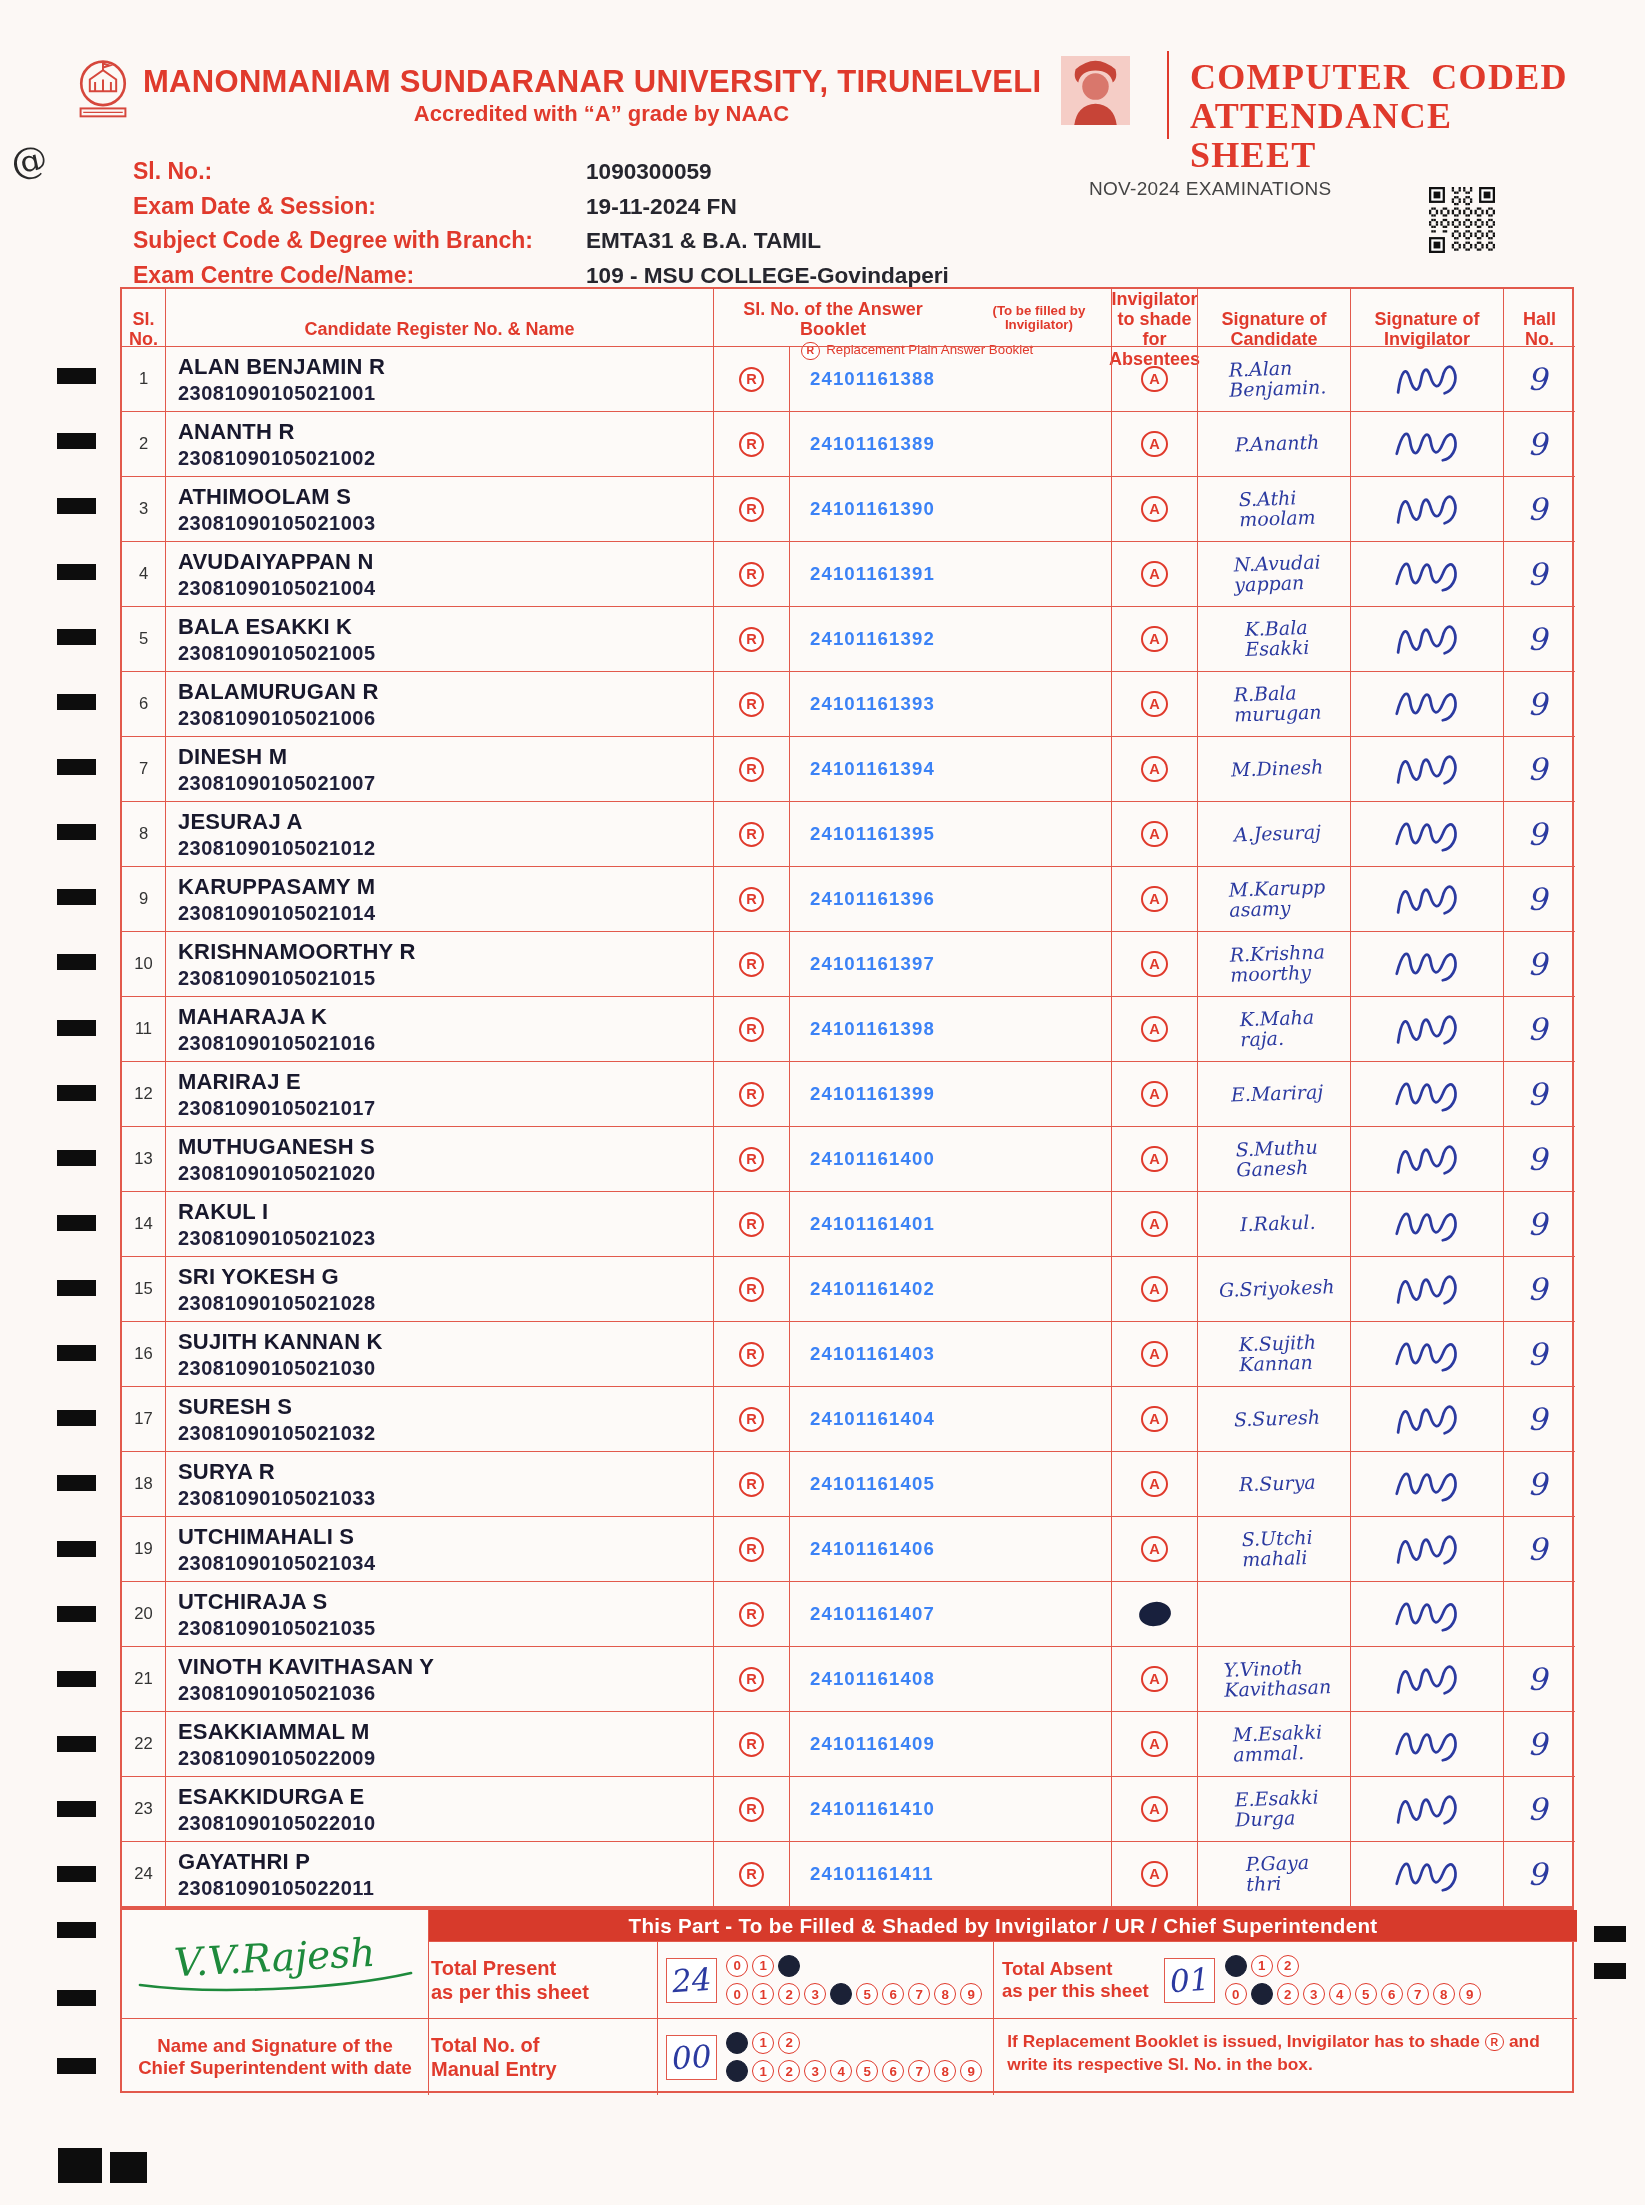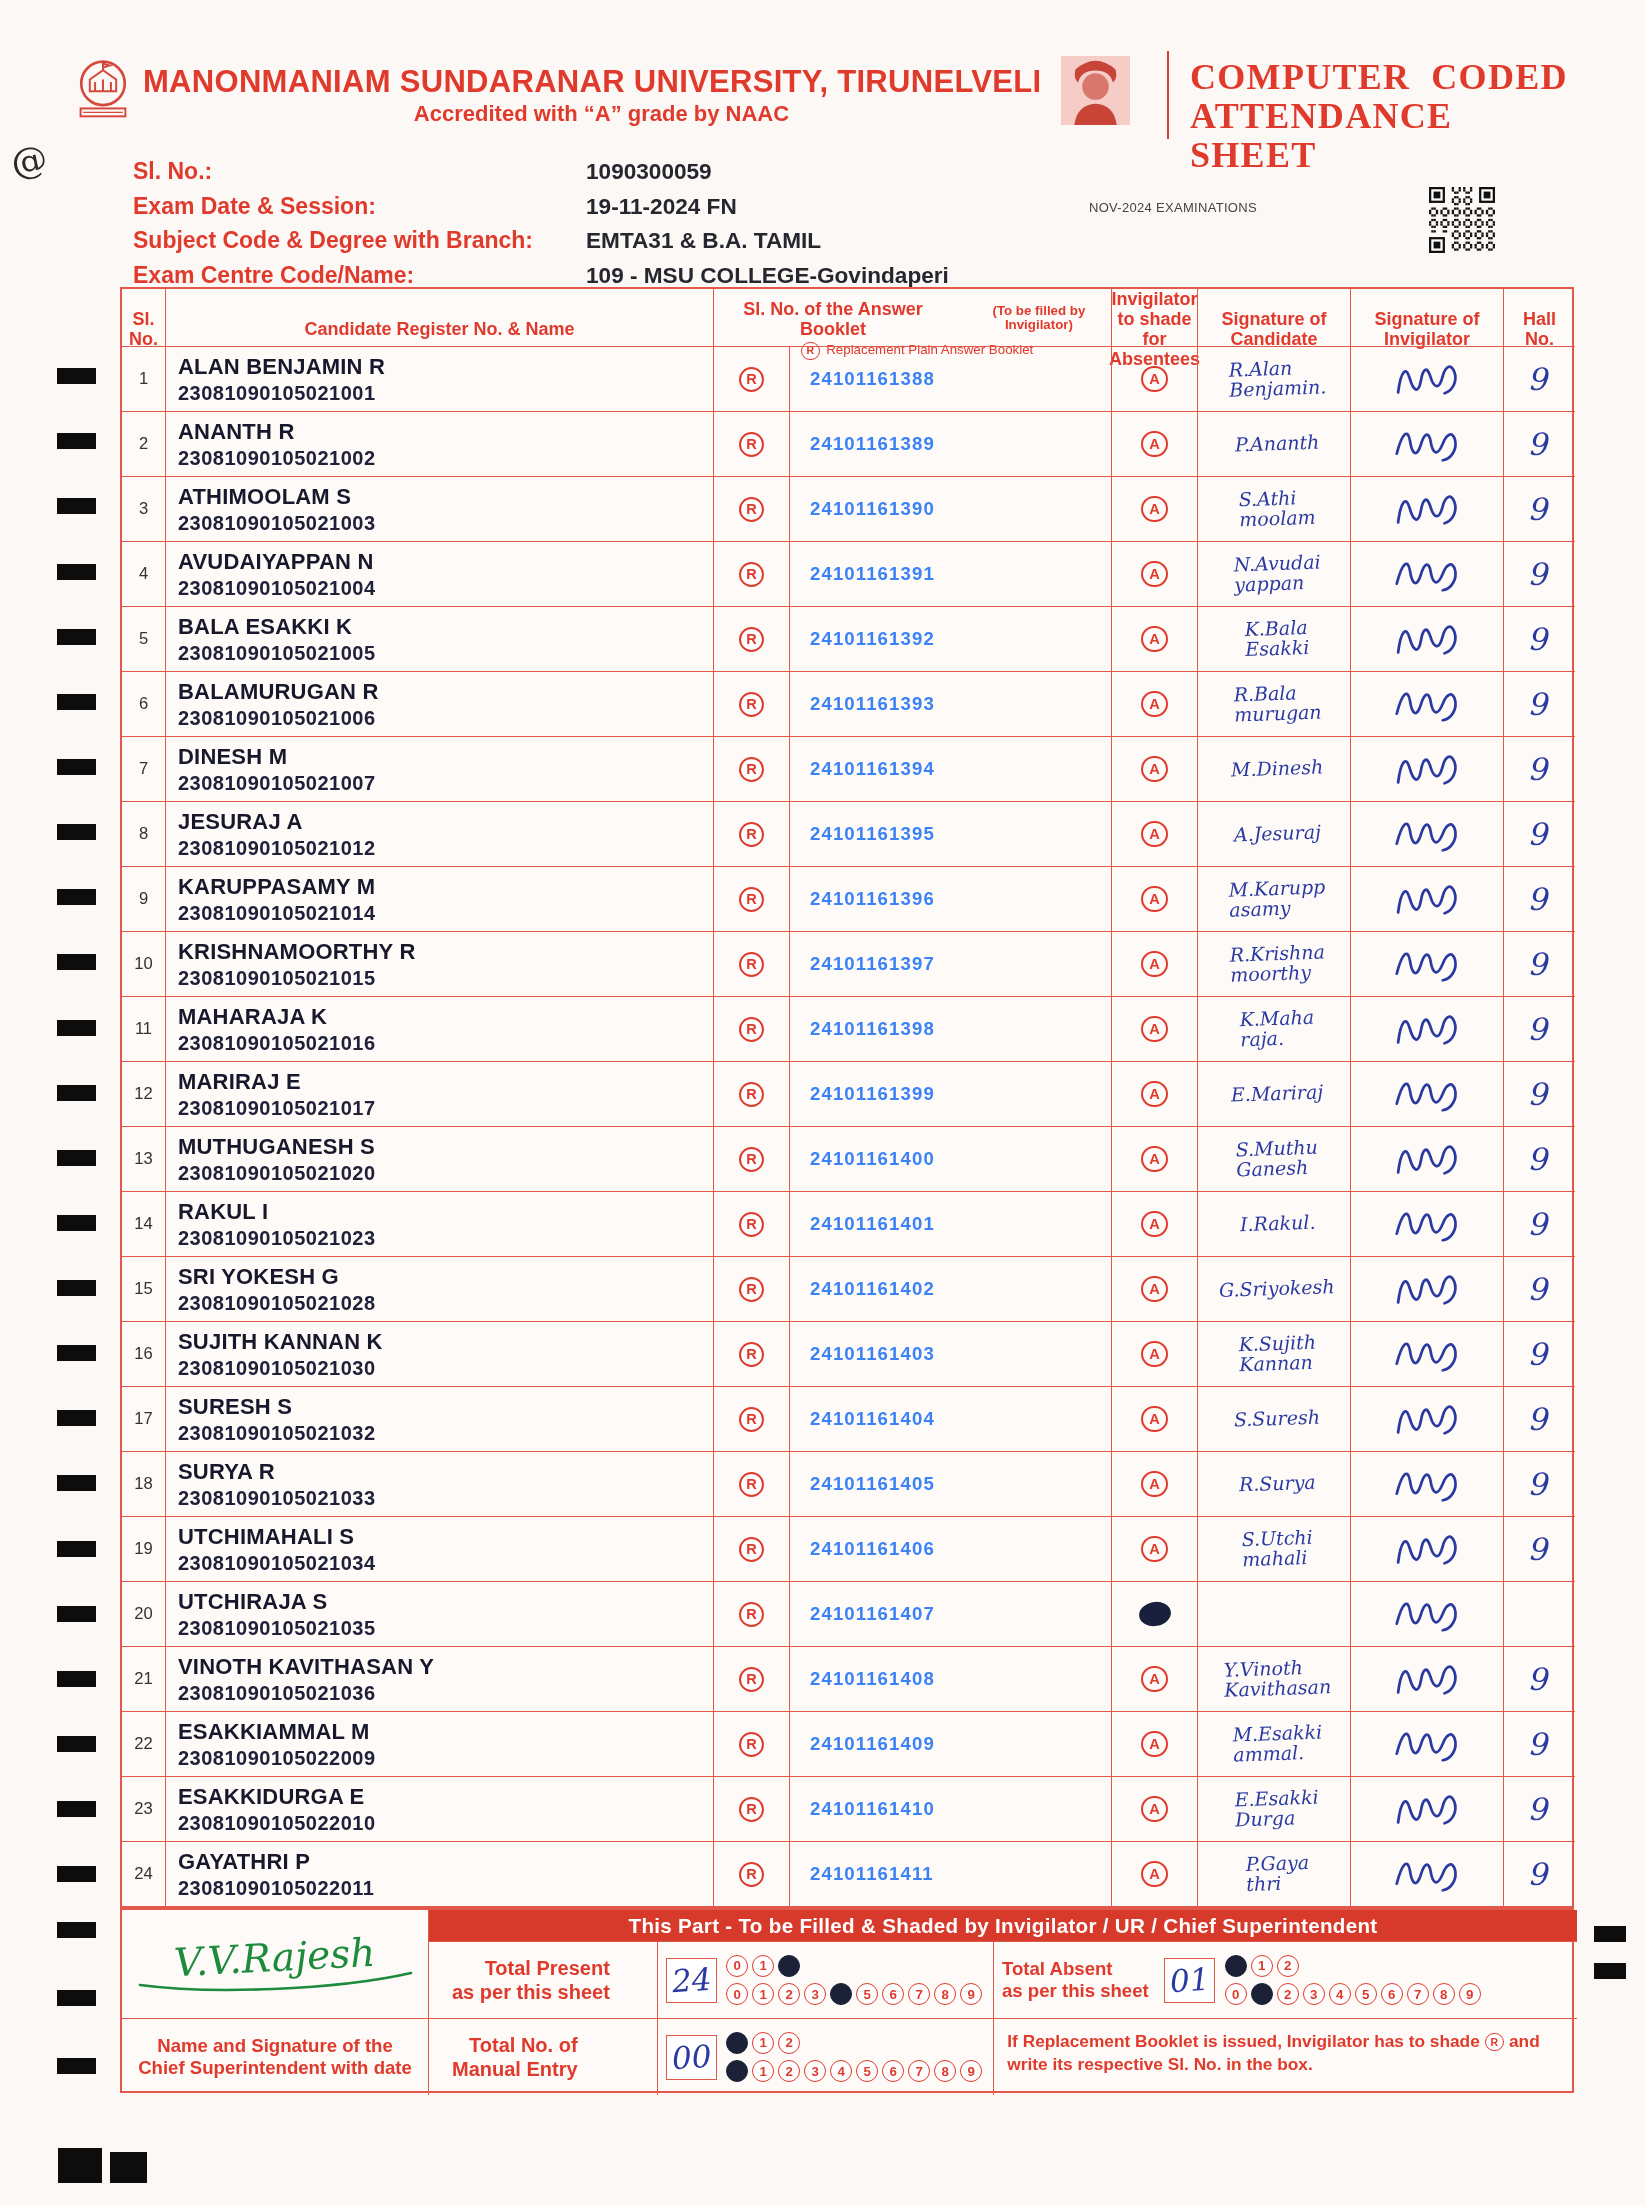--- a/index.html
+++ b/index.html
@@ -41,21 +41,21 @@
     font-family:"Liberation Serif", serif; font-weight:bold; color:var(--red);
     font-size:36px; line-height:1.08; letter-spacing:1.3px; word-spacing:10.6px;
   }
 
   
   .fields{ position:absolute; left:133px; top:158px; width:1456px; height:130px; }
   .frow{ position:absolute; left:0; }
   .flabel{ font-size:23px; font-weight:bold; color:var(--red); }
   .fvalue{ position:absolute; left:453px; top:1.3px; font-size:22.6px; font-weight:bold; color:#26262e; white-space:nowrap; }
   .f1{ top:0; } .f2{ top:35px; } .f3{ top:69px; } .f4{ top:104px; }
-  .exam-session{ position:absolute; left:956px; top:20px; font-size:13px; color:#444; letter-spacing:0.3px;margin-top:22px; }
+  .exam-session{ position:absolute; left:956px; top:20px; font-size:19px; color:#444; letter-spacing:0.3px; }
   .qr{ position:absolute; left:1429px; top:187px; }
 
   .at-mark{
     position:absolute; left:10.6px; top:140px; font-size:36px; color:#2a2a2a;
     transform:rotate(-12deg); font-family:"DejaVu Serif", serif;
   }
 
   
   .att-table{
     position:absolute; left:120px; top:287px; width:1454px;
@@ -132,22 +132,22 @@
   .f-pbub{ grid-column:3; grid-row:2; }
   .f-aarea{ grid-column:4; grid-row:2; }
   .f-clabel{ grid-column:1; grid-row:3; border-left:none;
     display:flex; align-items:center; justify-content:center; text-align:center;
     color:var(--red); font-weight:bold; font-size:18.6px; line-height:1.2; }
   .f-mlab{ grid-column:2; grid-row:3; }
   .f-mbub{ grid-column:3; grid-row:3; }
   .f-note{ grid-column:4; grid-row:3; padding:10.6px 13.3px;
     color:var(--red); font-weight:bold; font-size:17.3px; line-height:1.35; }
   .f-note .r-circle.small{ vertical-align:middle; margin:0 5.3px; }
-  .flab{ display:flex; align-items:center; padding-left:23px;
-    color:var(--red); font-weight:bold; font-size:20px; line-height:1.2;text-align:right; }
+  .flab{ display:flex; align-items:center; padding-left:2px;
+    color:var(--red); font-weight:bold; font-size:20px; line-height:1.2; }
   .bubarea{ display:flex; align-items:center; gap:9.3px; padding:0 8px; }
   .value-box{
     width:51px; height:45px; border:1.7px solid var(--bord); background:#fff;
     display:flex; align-items:center; justify-content:center; flex:none;
   }
   .value-box .handwriting{ font-size:31px; transform:rotate(-4deg); }
   .bub-col{ display:flex; flex-direction:column; gap:6.6px; }
   .bub-row{ display:flex; gap:4px; }
   .bubble{
     width:22px; height:22px; border:1.7px solid var(--red); border-radius:50%;

